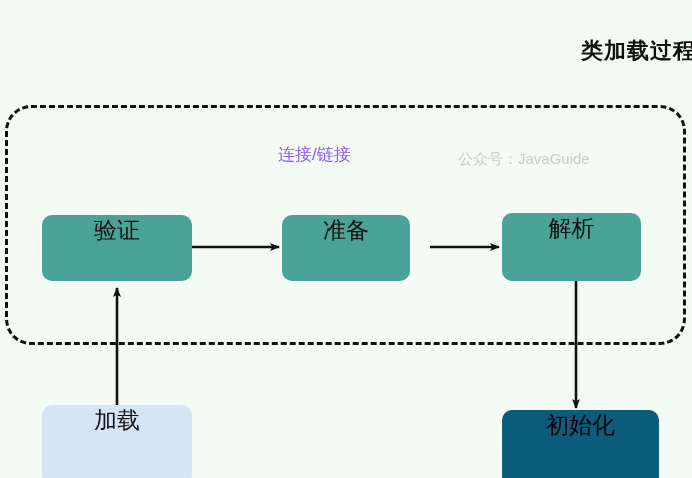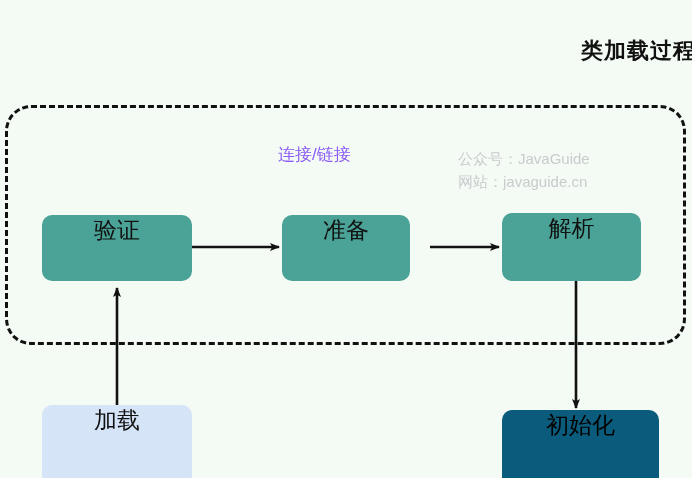--- a/index.html
+++ b/index.html
@@ -97,21 +97,20 @@
 <div id="canvas">
 
   <div class="title">类加载过程</div>
 
   <div class="dashed-group"></div>
 
   <div class="group-label">连接/链接</div>
 
   <div class="watermark">
     <div>公众号：JavaGuide</div>
-    <div>网站：javaguide.cn</div>
   </div>
 
   <svg class="edges" viewBox="0 0 692 478">
     <defs>
       <marker id="arrowhead" markerWidth="10" markerHeight="8" refX="9" refY="4" orient="auto" markerUnits="userSpaceOnUse">
         <path d="M0,0 L10,4 L0,8 L2.2,4 Z" fill="#111111"></path>
       </marker>
     </defs>
 
     <line x1="117" y1="408" x2="117" y2="288" stroke="#111111" stroke-width="2.6" marker-end="url(#arrowhead)"></line>

